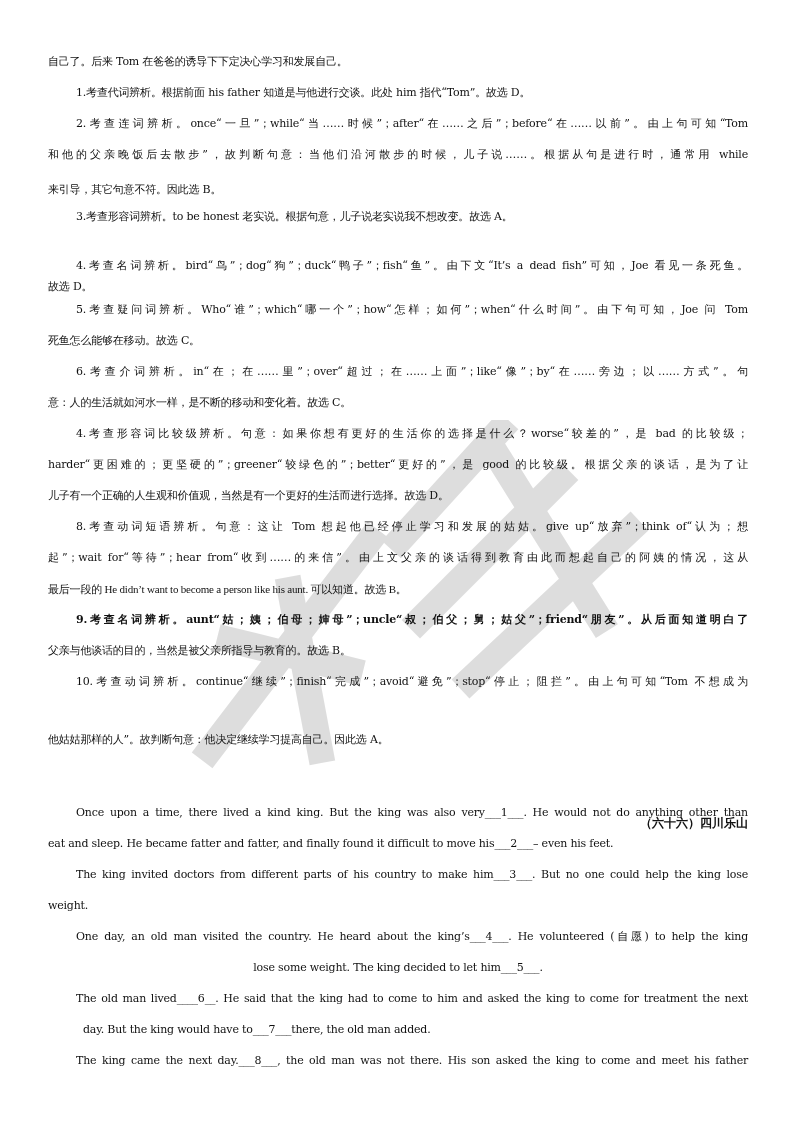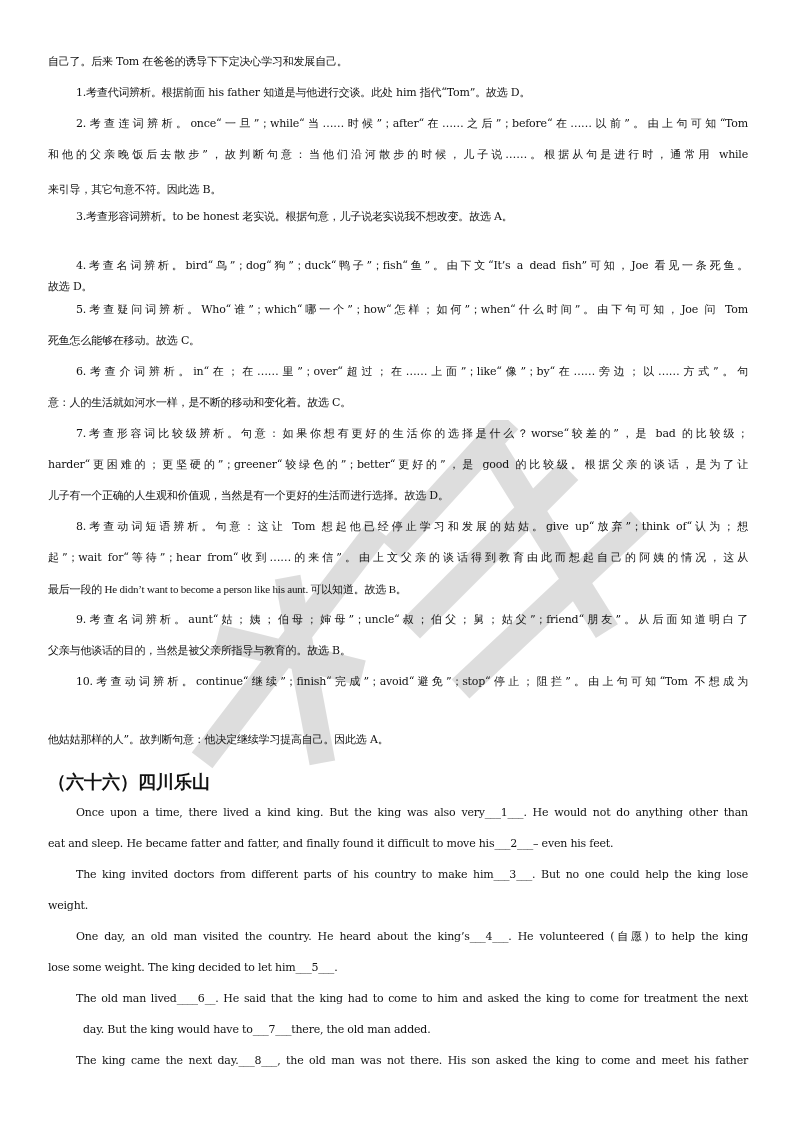--- a/index.html
+++ b/index.html
@@ -10,23 +10,23 @@
   }
   .page { position: absolute; left: 48px; top: 52px; width: 700px; }
   .line {
     position: absolute; left: 0; width: 700px;
     font-size: 11px; line-height: 20px; white-space: nowrap;
     letter-spacing: -0.2px;
   }
   .indent { left: 28px; width: 672px; }
   .justify { text-align: justify; text-align-last: justify; }
   .heading {
-    position: absolute; left: 0; width: 700px; text-align: left;
+    position: absolute; left: 0; width: 700px; text-align: right;
     font-family: "DejaVu Sans", "Liberation Sans", sans-serif;
-    font-weight: bold; font-size: 18px; line-height: 20px;
+    font-weight: bold; font-size: 12px; line-height: 20px; margin-top: 41px;
   }
   .watermark {
     position: absolute; left: 170px; top: 420px; width: 480px; height: 360px;
     pointer-events: none; opacity: 0.13;
   }
   .watermark svg { width: 100%; height: 100%; }
 </style>
 </head>
 <body>
 
@@ -51,36 +51,36 @@
       <div class="line indent justify" style="top: 62px;">2.考查连词辨析。once“一旦”；while“当……时候”；after“在……之后”；before“在……以前”。由上句可知“Tom</div>
       <div class="line justify" style="top: 93px;">和他的父亲晚饭后去散步”，故判断句意：当他们沿河散步的时候，儿子说……。根据从句是进行时，通常用 while</div>
       <div class="line" style="top: 128px;">来引导，其它句意不符。因此选 B。</div>
       <div class="line indent" style="top: 155px;">3.考查形容词辨析。to be honest 老实说。根据句意，儿子说老实说我不想改变。故选 A。</div>
       <div class="line indent justify" style="top: 204px;">4.考查名词辨析。bird“鸟”；dog“狗”；duck“鸭子”；fish“鱼”。由下文“It’s a dead fish”可知，Joe 看见一条死鱼。</div>
       <div class="line" style="top: 218px; margin-top: 7px;">故选 D。</div>
       <div class="line indent justify" style="top: 248px;">5.考查疑问词辨析。Who“谁”；which“哪一个”；how“怎样；如何”；when“什么时间”。由下句可知，Joe 问 Tom</div>
       <div class="line" style="top: 279px;">死鱼怎么能够在移动。故选 C。</div>
       <div class="line indent justify" style="top: 310px;">6.考查介词辨析。in“在；在……里”；over“超过；在……上面”；like“像”；by“在……旁边；以……方式”。句</div>
       <div class="line" style="top: 341px;">意：人的生活就如河水一样，是不断的移动和变化着。故选 C。</div>
-      <div class="line indent justify" style="top: 372px;">7.考查形容词比较级辨析。句意：如果你想有更好的生活你的选择是什么？worse“较差的”，是 bad 的比较级；</div>
+      <div class="line indent justify" style="top: 372px;">4.考查形容词比较级辨析。句意：如果你想有更好的生活你的选择是什么？worse“较差的”，是 bad 的比较级；</div>
       <div class="line justify" style="top: 403px;">harder“更困难的；更坚硬的”；greener“较绿色的”；better“更好的”，是 good 的比较级。根据父亲的谈话，是为了让</div>
       <div class="line" style="top: 434px;">儿子有一个正确的人生观和价值观，当然是有一个更好的生活而进行选择。故选 D。</div>
       <div class="line indent justify" style="top: 465px;">8.考查动词短语辨析。句意：这让 Tom 想起他已经停止学习和发展的姑姑。give up“放弃”；think of“认为；想</div>
       <div class="line justify" style="top: 496px;">起”；wait for“等待”；hear from“收到……的来信”。由上文父亲的谈话得到教育由此而想起自己的阿姨的情况，这从</div>
       <div class="line" style="top: 527px; font-family: Liberation Serif, serif;">最后一段的 He didn’t want to become a person like his aunt.  可以知道。故选 B。</div>
-      <div class="line indent justify" style="top: 558px;">9.考查名词辨析。aunt“姑；姨；伯母；婶母”；uncle“叔；伯父；舅；姑父”；friend“朋友”。从后面知道明白了</div>
+      <div class="line indent justify" style="top: 558px; font-weight: bold;">9.考查名词辨析。aunt“姑；姨；伯母；婶母”；uncle“叔；伯父；舅；姑父”；friend“朋友”。从后面知道明白了</div>
       <div class="line" style="top: 589px;">父亲与他谈话的目的，当然是被父亲所指导与教育的。故选 B。</div>
       <div class="line indent justify" style="top: 620px;">10.考查动词辨析。continue“继续”；finish“完成”；avoid“避免”；stop“停止；阻拦”。由上句可知“Tom 不想成为</div>
       <div class="line" style="top: 651px; margin-top: 27px;">他姑姑那样的人”。故判断句意：他决定继续学习提高自己。因此选 A。</div>
     </div>
   <div class="heading" style="top: 720px;">（六十六）四川乐山</div>
   <div id="passage">
       <div class="line indent justify" style="top: 751px;">Once upon a time, there lived a kind king. But the king was also very___1___. He would not do anything other than</div>
       <div class="line" style="top: 782px;">eat and sleep. He became fatter and fatter, and finally found it difficult to move his___2___– even his feet.</div>
       <div class="line indent justify" style="top: 813px;">The king invited doctors from different parts of his country to make him___3___. But no one could help the king lose</div>
       <div class="line" style="top: 844px;">weight.</div>
       <div class="line indent justify" style="top: 875px;">One day, an old man visited the country. He heard about the king’s___4___. He volunteered (自愿) to help the king</div>
-      <div class="line" style="top: 906px;">lose some weight. The king decided to let him___5___.</div>
+      <div class="line" style="top: 906px; text-align: center;">lose some weight. The king decided to let him___5___.</div>
       <div class="line indent justify" style="top: 937px;">The old man lived____6__. He said that the king had to come to him and asked the king to come for treatment the next</div>
       <div class="line" style="top: 968px; margin-left: 35px;">day. But the king would have to___7___there, the old man added.</div>
       <div class="line indent justify" style="top: 999px;">The king came the next day.___8___, the old man was not there. His son asked the king to come and meet his father</div>
     </div>
 </div>
 
 </body></html>

